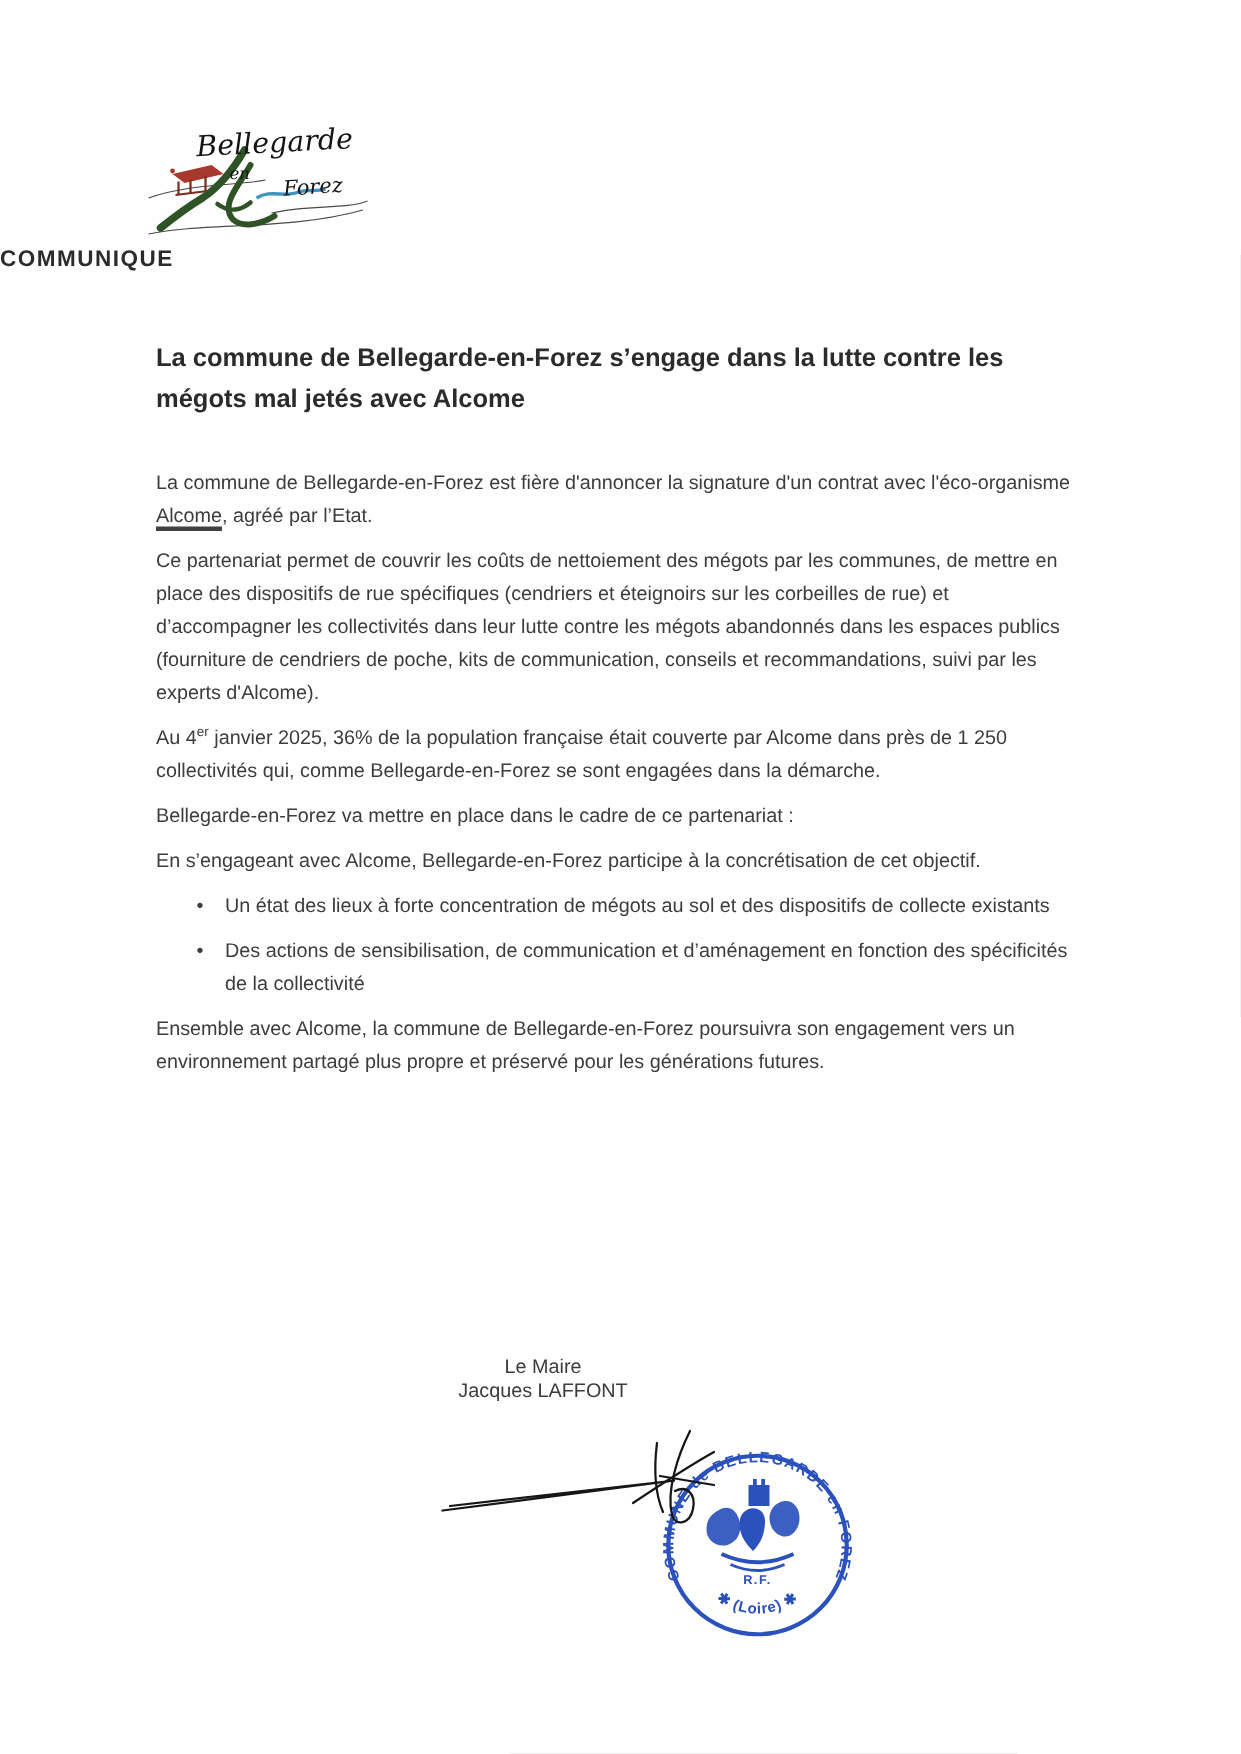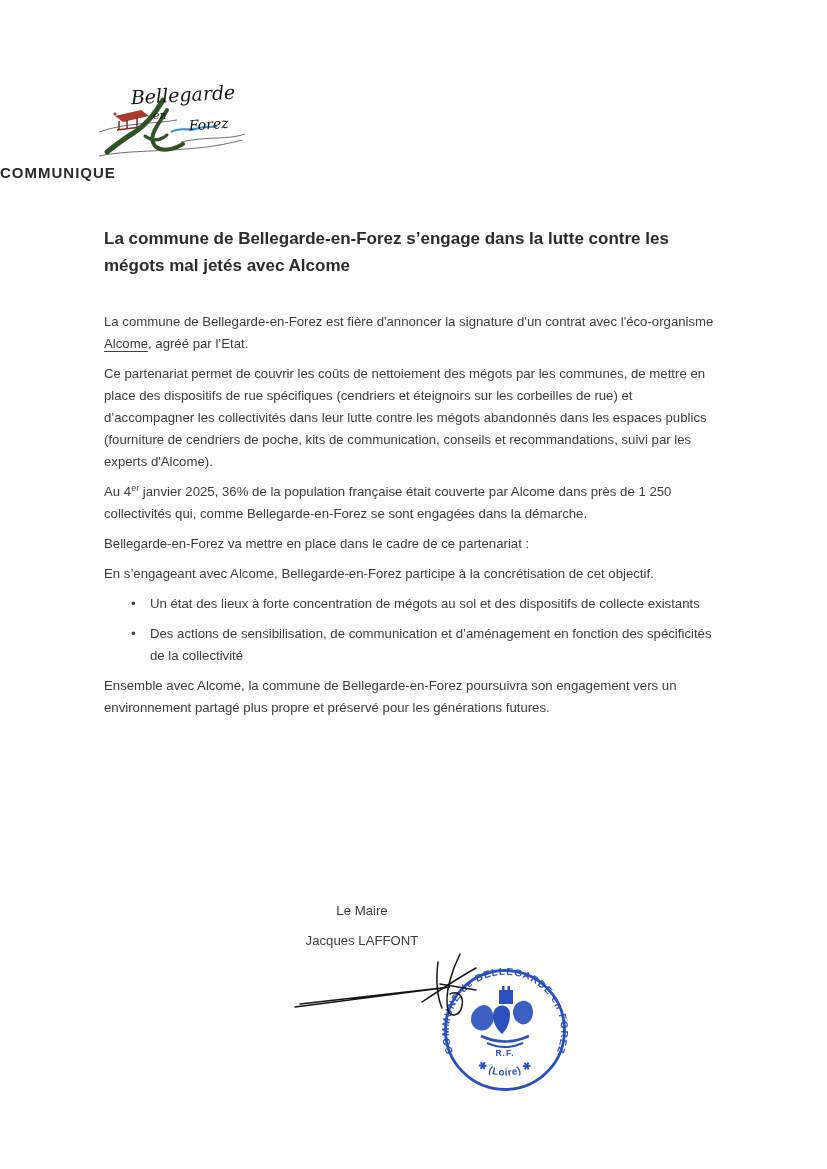--- a/index.html
+++ b/index.html
@@ -19,27 +19,27 @@
     font-size:17px; font-weight:700; line-height:27px; color:#2b2b2b;
   }
   .body-text {
     position:absolute; top:311px; left:104px; width:620px;
     font-size:13.2px; line-height:22px;
   }
   .body-text p { margin:0 0 8px 0; }
   .body-text ul { list-style:none; margin:0 0 0 0; padding:0; }
   .body-text li { position:relative; padding-left:46px; margin:0 0 8px 0; }
   .body-text li::before { content:"\2022"; position:absolute; left:27px; top:0; }
-  .u { border-bottom:1px solid #404040; }
+  .u { border-bottom:3px solid #404040; }
   sup { font-size:9px; vertical-align:super; line-height:0; }
   .closing {
     position:absolute; top:903px; left:0; width:724px; text-align:center;
     font-size:13.2px; line-height:16px; color:#3c3c3c;
   }
-  .closing .name { margin-top:14px; }
+  .closing .name { }
   .stamp { position:absolute; left:441px; top:966px; width:128px; height:128px; }
   .stamp text, .stamp textPath { font-family:"Liberation Sans", sans-serif; font-weight:700; }
   .signature { position:absolute; left:290px; top:950px; width:235px; height:78px; }
 </style>
 </head>
 <body>
 
 <div class="page">
 
   <svg class="logo" viewBox="0 0 150 90" aria-hidden="true">

